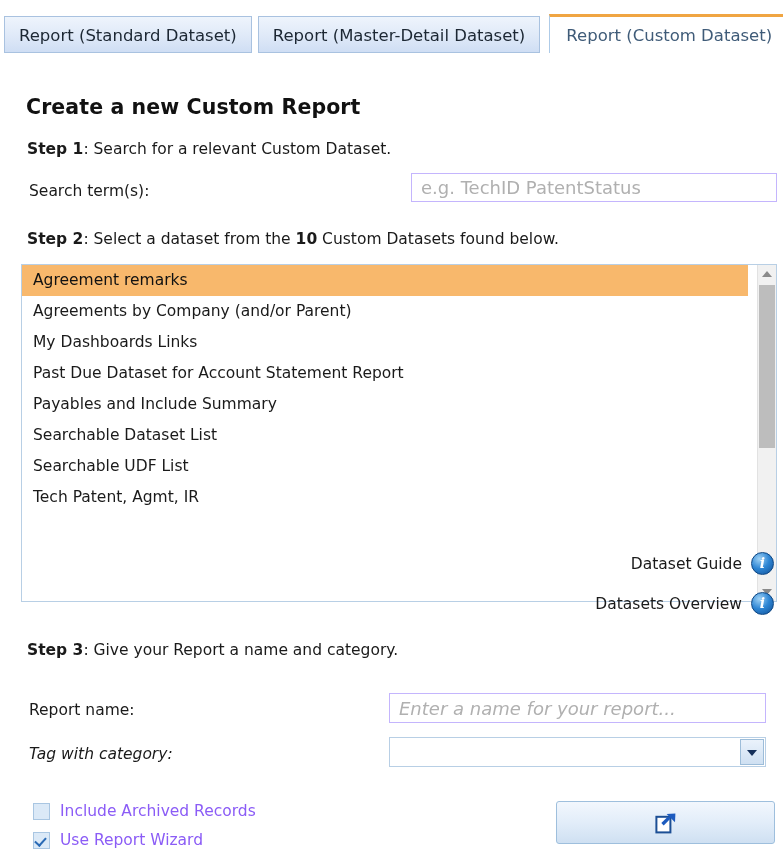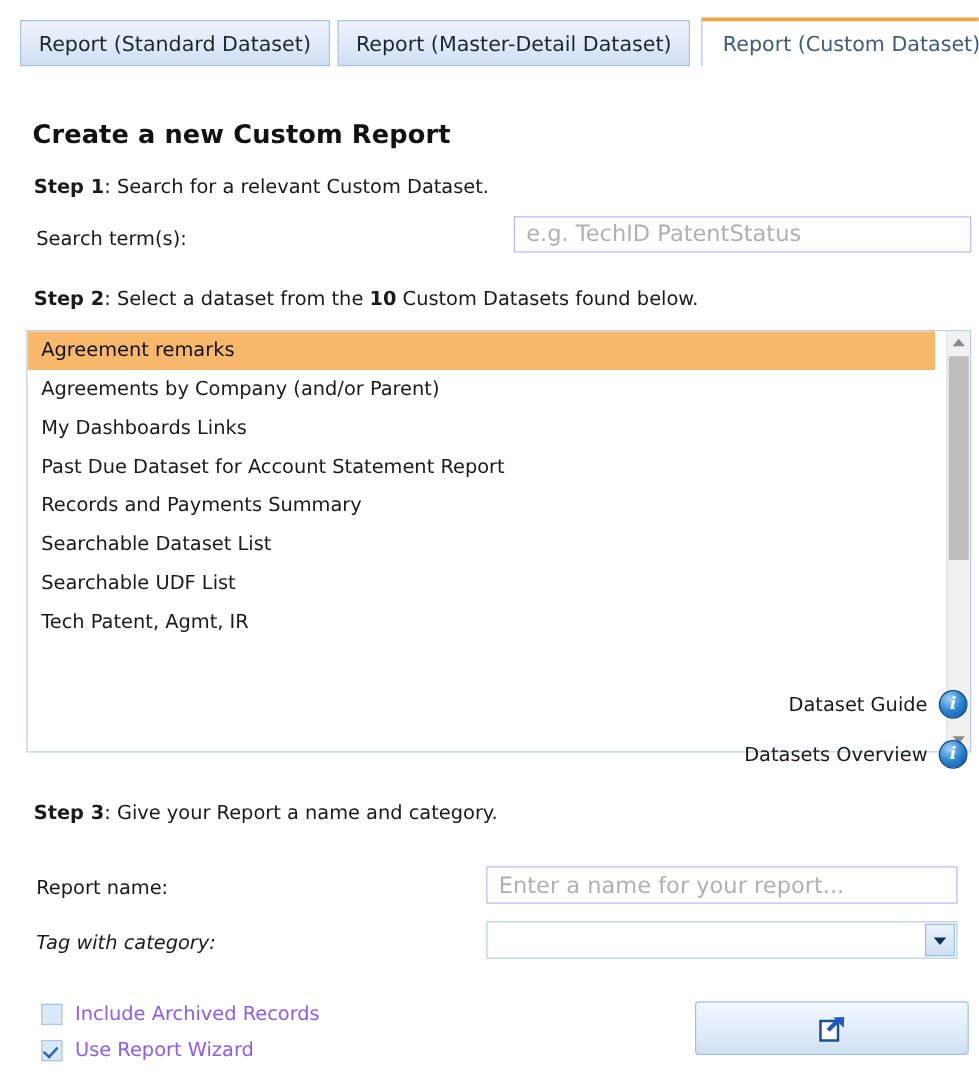--- a/index.html
+++ b/index.html
@@ -38,21 +38,21 @@
     user-select: none;
   }
   .tab.inactive {
     background: linear-gradient(to bottom, #eef4fc 0%, #dfe9f8 55%, #cfdef4 100%);
     border: 1px solid #a9c2e0;
     border-bottom: 1px solid #a9c2e0;
     color: #1c2733;
     margin-right: 6px;
     padding: 0 14px;
   }
-  .tab.inactive:first-child { margin-left: 16px; text-align: right; }
+  .tab.inactive:first-child { margin-left: 4px; text-align: right; }
   .tab.active {
     background: #ffffff;
     border: 1px solid #aecbe8;
     border-top: 3px solid #f0a542;
     border-bottom: none;
     color: #3f5b78;
     padding: 0 16px;
     height: 39px;
     line-height: 37px;
     margin-left: 3px;
@@ -115,20 +115,21 @@
     left: 411px;
     top: 120px;
     width: 366px;
     height: 29px;
   }
   #reportname-input {
     left: 389px;
     top: 640px;
     width: 377px;
     height: 30px;
+    font-style: italic;
   }
 
   
   .listbox {
     position: absolute;
     left: 21px;
     top: 211px;
     width: 756px;
     height: 338px;
     box-sizing: border-box;
@@ -347,21 +348,21 @@
   <div class="step" id="step2">
     <b>Step 2</b><span>: Select a dataset from the </span><b>10</b><span> Custom Datasets found below.</span>
   </div>
 
   <div class="listbox">
     <div class="list-inner" id="dataset-list">
         <div class="list-item selected">Agreement remarks</div>
         <div class="list-item">Agreements by Company (and/or Parent)</div>
         <div class="list-item">My Dashboards Links</div>
         <div class="list-item">Past Due Dataset for Account Statement Report</div>
-        <div class="list-item">Records and Payments Summary</div>
+        <div class="list-item">Payables and Include Summary</div>
         <div class="list-item">Searchable Dataset List</div>
         <div class="list-item">Searchable UDF List</div>
         <div class="list-item">Tech Patent, Agmt, IR</div>
       </div>
     <div class="sb">
       <div class="sb-btn up">
         <span class="arr"></span>
       </div>
       <div class="sb-thumb"></div>
       <div class="sb-btn down">

